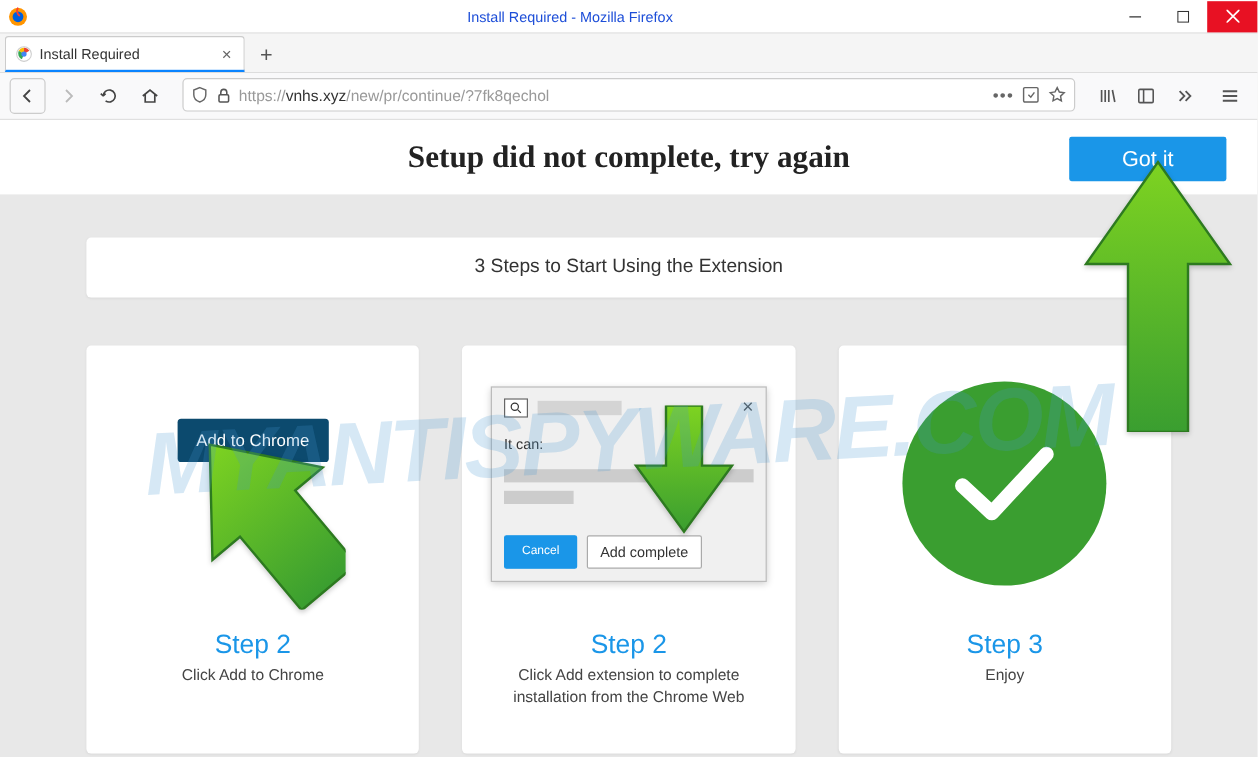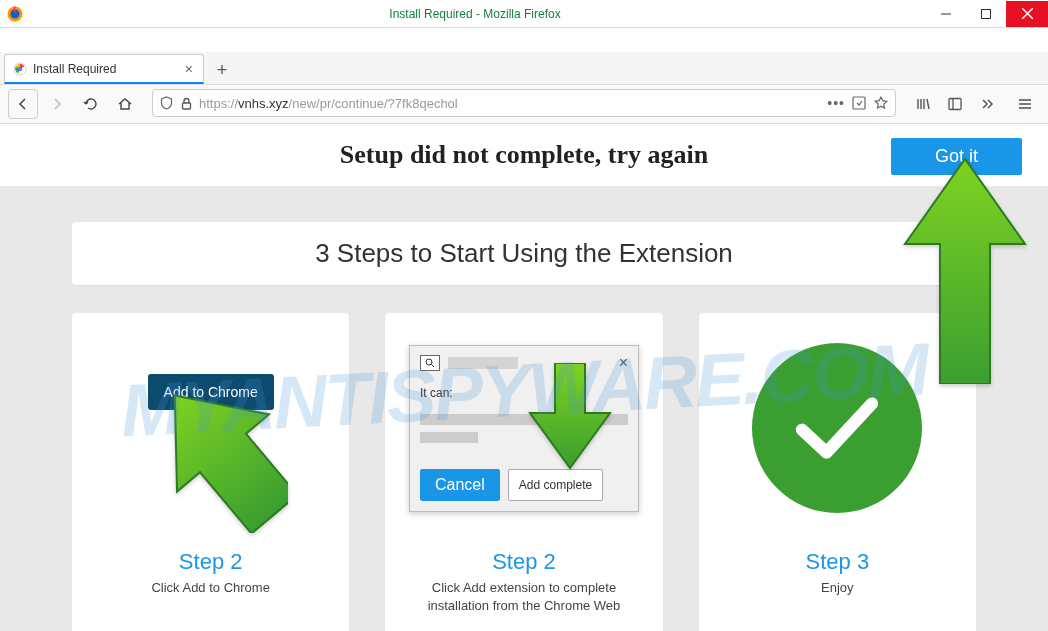--- a/index.html
+++ b/index.html
@@ -20,34 +20,33 @@
       align-items: center;
       position: relative;
     }
     .titlebar .app-icon {
       width: 18px; height: 18px; margin-left: 6px;
     }
     .titlebar .title {
       flex: 1;
       text-align: center;
       font-size: 12px;
-      color: #15803d;
+      color: #1d4ed8;
     }
     .win-controls { display: flex; }
     .win-btn { width: 40px; height: 26px; display: flex; align-items: center; justify-content: center; font-size: 13px; color: #333; }
     .win-btn.close { background: #e81123; color: #fff; width: 42px; }
     
     .tabstrip {
       height: 33px;
       background: #f5f5f5;
       border-bottom: 1px solid #ddd;
       display: flex;
       align-items: flex-end;
       padding-left: 4px;
-      margin-top: 24px;
     }
     .tab {
       height: 30px;
       background: #fff;
       border: 1px solid #ccc;
       border-bottom: 2px solid #0a84ff;
       border-radius: 3px 3px 0 0;
       display: flex;
       align-items: center;
       padding: 0 8px;
@@ -126,25 +125,25 @@
       background: #1a96e8;
       color: #fff;
       border: none;
       padding: 8px 44px;
       font-size: 18px;
       border-radius: 2px;
       margin-left: 28px;
     }
     .subtitle-box {
       background: #fff;
-      margin: 36px 72px 0 72px;
+      margin: 36px 72px 12px 72px;
       border-radius: 4px;
       padding: 16px;
       text-align: center;
-      font-size: 26px;
+      font-size: 16px;
       color: #333;
       box-shadow: 0 1px 2px rgba(0,0,0,0.05);
     }
     .cards {
       display: flex;
       gap: 36px;
       padding: 28px 72px 0 72px;
       justify-content: center;
     }
     .card {
@@ -201,21 +200,21 @@
     }
     .ext-dialog .ed-header .ed-left { display: flex; align-items: center; gap: 8px; }
     .magnify-box { width: 20px; height: 16px; border: 1px solid #666; background: #fff; display: flex; align-items: center; justify-content: center; font-size: 11px; }
     .ed-greyline { background: #d4d4d4; height: 12px; width: 70px; }
     .ed-close { font-size: 16px; color: #555; }
     .ext-dialog .ed-body { padding: 10px; }
     .ed-itcan { font-size: 12px; color: #333; margin-bottom: 14px; }
     .ed-bar1 { background: #ccc; height: 11px; width: 100%; margin-bottom: 7px; }
     .ed-bar2 { background: #ccc; height: 11px; width: 28%; margin-bottom: 26px; }
     .ed-buttons { display: flex; gap: 8px; justify-content: flex-start; }
-    .ed-cancel { background: #1a96e8; color: #fff; border: 1px solid #1a96e8; padding: 6px 14px; font-size: 16px; border-radius: 2px; }
+    .ed-cancel { background: #1a96e8; color: #fff; border: 1px solid #1a96e8; padding: 6px 14px; font-size: 10px; border-radius: 2px; }
     .ed-add { background: #fff; border: 1px solid #aaa; padding: 6px 10px; font-size: 12px; border-radius: 2px; color: #333; }
     
     .check-circle {
       width: 170px; height: 170px;
       background: #3a9e30;
       border-radius: 50%;
       display: flex; align-items: center; justify-content: center;
     }
     .check-circle svg { width: 90px; height: 70px; }
     

